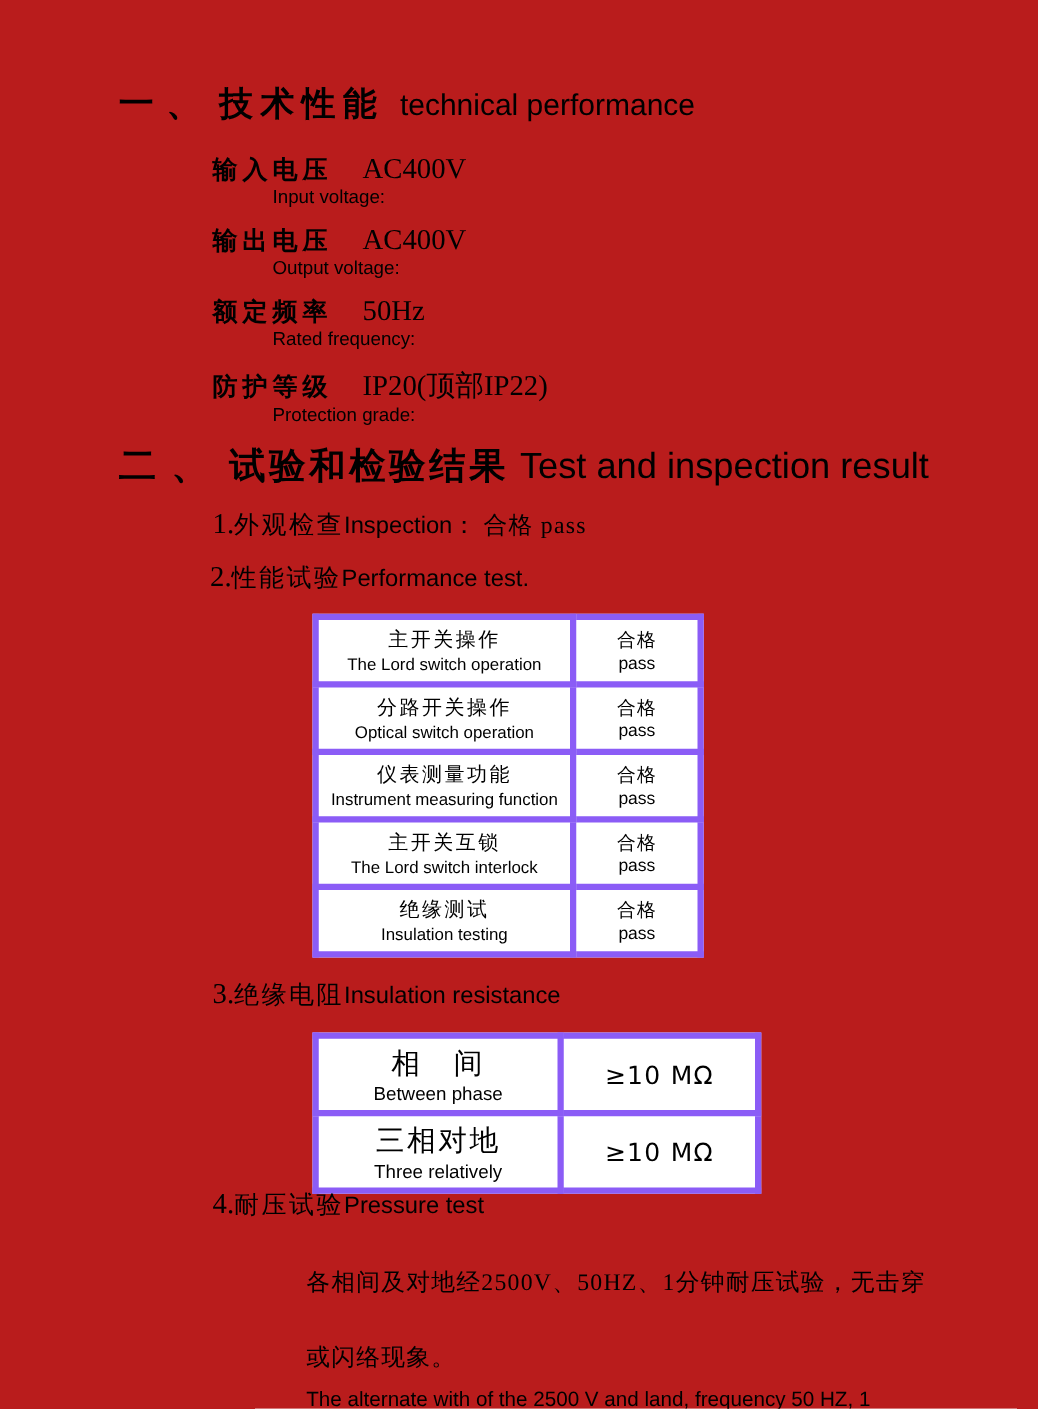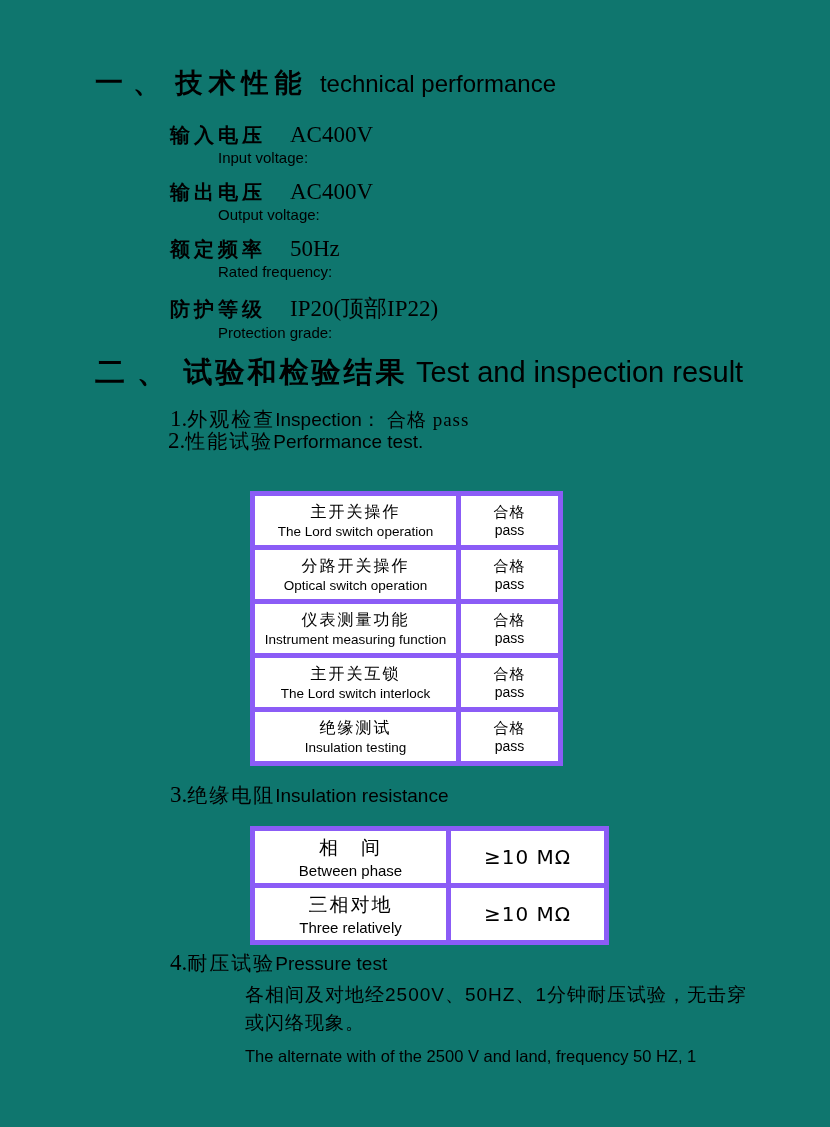--- a/index.html
+++ b/index.html
@@ -4,21 +4,21 @@
 <style>
   * { margin:0; padding:0; box-sizing:border-box; }
   html,body { background:#ffffff; }
   body {
     width:830px; height:1127px;
     position:relative;
     font-family:"Liberation Sans", sans-serif;
     color:#000;
     overflow:hidden;
   }
-  .page { position:absolute; inset:0; background:#0f766e; }
+  .page { position:absolute; inset:0; background:#b91c1c; }
 
   
   .h1 { position:absolute; left:95px; top:64px; white-space:nowrap; }
   .h1 .h-num { font-family:"Liberation Serif", serif; font-weight:bold; font-size:28px; letter-spacing:10px; }
   .h1 .h-zh  { font-family:"Liberation Serif", serif; font-weight:bold; font-size:27px; letter-spacing:6px; margin-right:8px; }
   .h1 .h-en  { font-size:24px; font-weight:normal; }
 
   .h2 { position:absolute; left:95px; top:352px; white-space:nowrap; }
   .h2 .h-num { font-family:"Liberation Serif", serif; font-weight:bold; font-size:30px; letter-spacing:12px; }
   .h2 .h-zh  { font-family:"Liberation Serif", serif; font-weight:bold; font-size:29px; letter-spacing:3px; margin-right:4px; }
@@ -32,45 +32,45 @@
   .spec-val { font-family:"Liberation Serif", serif; font-size:23px; }
   .spec-en { font-size:15px; margin-top:0px;margin-left:48px; }
 
   
   .item { position:absolute; white-space:nowrap; }
   .item-num { font-family:"Liberation Serif", serif; font-size:23px; }
   .item-zh  { font-family:"Liberation Serif", serif; font-size:20px; letter-spacing:2px; }
   .item-en  { font-size:19px; }
   .item-res { font-family:"Liberation Serif", serif; font-size:19px; letter-spacing:1px; margin-left:6px; }
   .item1 { left:170px; top:406px; }
-  .item2 { left:168px; top:428px; }
+  .item2 { left:168px; top:449px; }
   .item3 { left:170px; top:782px; }
   .item4 { left:170px; top:950px; }
 
   
   table { border-collapse:collapse; position:absolute; background:#fff; }
   td { border:5px solid #8b5cf6; text-align:center; vertical-align:middle; padding:4px 4px; }
   .t1 { left:250px; top:491px; }
   .t1 td.c-label { width:206px; height:54px; }
   .t1 td.c-result { width:102px; height:54px; }
   .cell-zh { font-family:"Liberation Serif", serif; font-size:16px; letter-spacing:2px; display:block; }
   .cell-en { font-size:13.5px; display:block; margin-top:1px; }
   .res-zh { font-family:"Liberation Serif", serif; font-size:15px; letter-spacing:1px; display:block; }
   .res-en { font-size:14px; display:block; }
 
   .t2 { left:250px; top:826px; }
   .t2 td.c-label { width:196px; height:57px; }
   .t2 td.c-value { width:158px; height:57px; }
-  .t2 .cell-zh { font-size:19px;text-align:center; }
+  .t2 .cell-zh { font-size:23px;text-align:center; }
   .t2 .cell-en { font-size:15px; }
   .cell-val { font-family:"DejaVu Sans", sans-serif; font-size:20px; letter-spacing:1px; }
 
   
   .pressure { position:absolute; left:245px; top:981px; }
-  .p-zh { font-family:Liberation Sans, sans-serif; font-size:19px; line-height:28px; letter-spacing:1px; }
+  .p-zh { font-family:Liberation Serif, serif; font-size:19px; line-height:28px; letter-spacing:1px;margin-top:32px; }
   .p-en { font-size:16.5px; line-height:22px; margin-top:8px; }
 </style>
 </head>
 <body>
 
 <div class="page">
 
   <div class="h1">
     <span class="h-num">一、</span>
     <span class="h-zh">技术性能</span>

